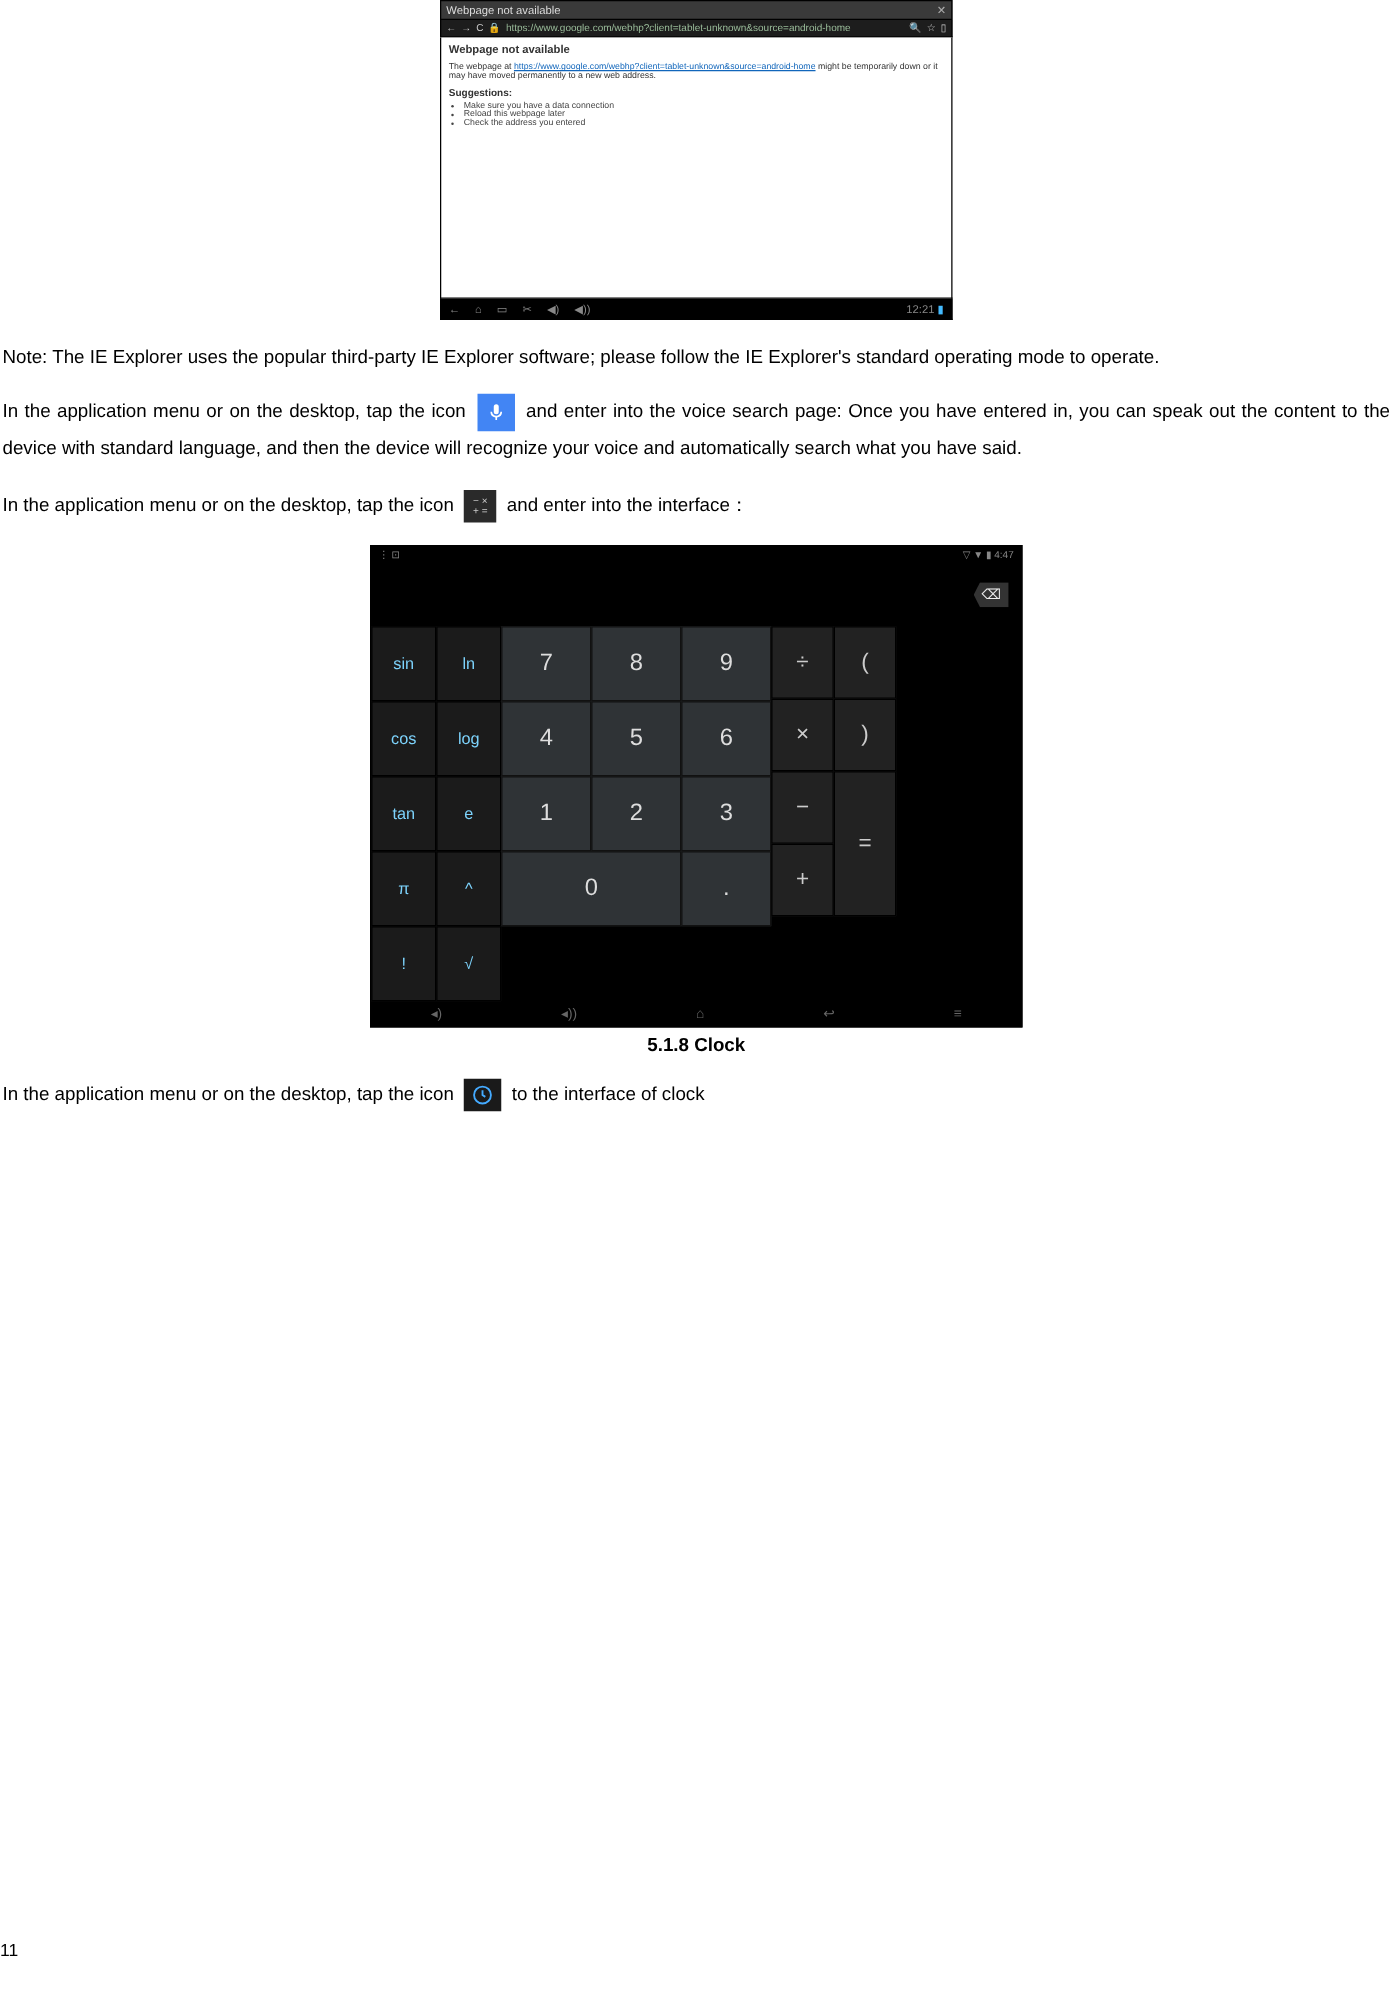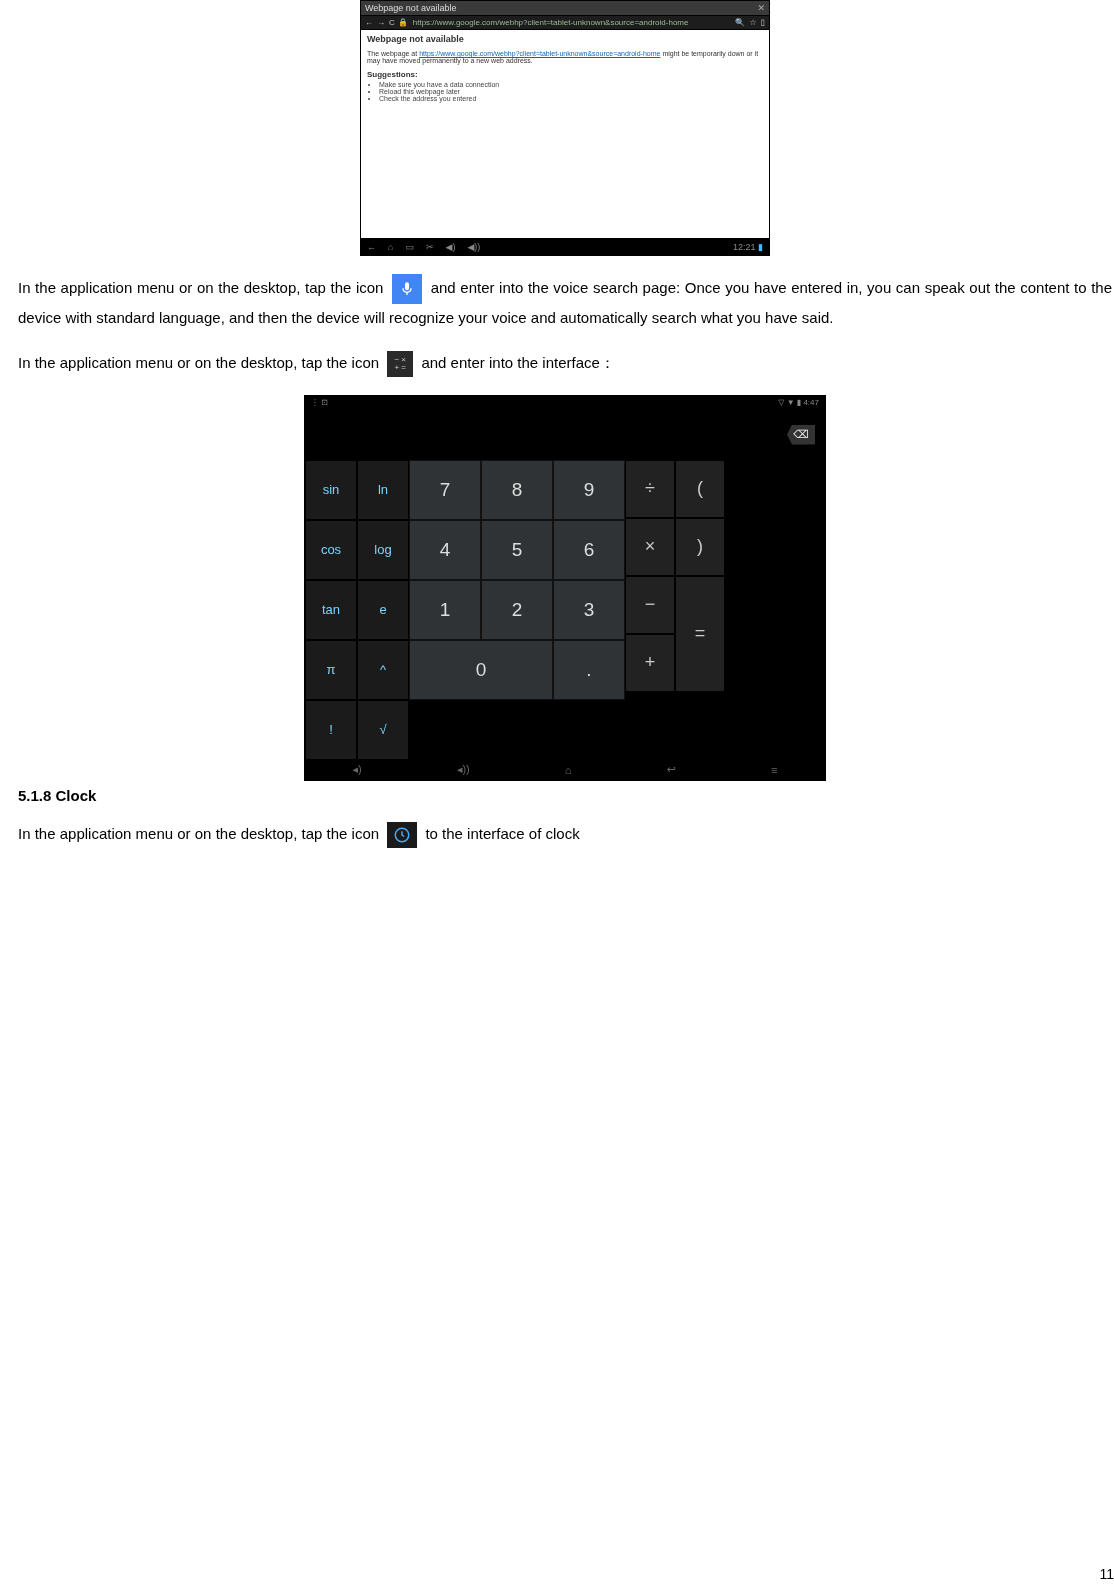--- a/index.html
+++ b/index.html
@@ -9,21 +9,21 @@
     font-size: 15px;
     color: #000;
     width: 1114px;
     background: #fff;
   }
   .page {
     width: 1114px;
     min-height: 1596px;
     box-sizing: border-box;
     position: relative;
-    padding: 0 0 40px 16px;
+    padding: 0 0 40px 0;
   }
   .browser-fig { width: 410px; margin: 0 auto; }
   .browser-chrome {
     background: #3a3a3a; color: #ddd; font-size: 9px;
     border: 1px solid #000; padding: 2px 4px;
   }
   .browser-addr {
     background: #1d1d1d; color: #ccc; font-size: 8px;
     padding: 2px 4px; border: 1px solid #000; border-top: none;
     display: flex; align-items: center; gap: 4px;
@@ -35,21 +35,21 @@
   .browser-body b { font-size: 9px; }
   .browser-body ul { margin: 2px 0 0 12px; padding: 0; }
   .browser-body li { font-size: 7px; color: #444; }
   .browser-navbar {
     background: #000; color: #888; font-size: 9px; height: 16px;
     display: flex; justify-content: space-between; align-items: center;
     padding: 0 6px; border: 1px solid #000; border-top: none;
   }
   .p { margin: 18px 0; line-height: 1.55; text-align: justify; }
   .pad { padding: 0 2px; }
-  .bold { font-weight: bold; }
+  .bold { font-weight: bold; text-align: center; }
   .inline-icon {
     display: inline-block; vertical-align: middle; margin: 0 4px;
   }
   .mic-icon {
     width: 30px; height: 30px; background: #4285f4;
     display: inline-flex; align-items: center; justify-content: center;
   }
   .mic-icon svg { width: 16px; height: 16px; fill: #fff; }
   .calc-icon {
     width: 26px; height: 26px; background: #2a2a2a;
@@ -98,22 +98,22 @@
     align-items: center; justify-content: center; font-size: 18px;
     border: 1px solid #000;
   }
   .calc-ops .tall { grid-row: span 2; }
   .calc-nav {
     height: 20px; background: #000; color: #666;
     display: flex; justify-content: space-around; align-items: center;
     font-size: 11px;
   }
   .pagenum {
-    position: absolute; bottom: 14px; left: 0; right: 0;
-    text-align: right; font-size: 14px;
+    position: absolute; bottom: 28px; left: 0; right: 0;
+    text-align: left; font-size: 14px;
   }
   .linklike { color: #16b; text-decoration: underline; font-size: 7px; }
 </style>
 </head>
 <body>
 
 <div class="page">
 
   <div class="browser-fig">
     <div class="browser-chrome">
@@ -153,20 +153,21 @@
         <span>◀)</span>
         <span>◀))</span>
       </span>
       <span>
         <span>12:21</span>
         <span style="color:#4bf">▮</span>
       </span>
     </div>
   </div>
 
+  <div class="p pad">Note: The IE Explorer uses the popular third-party IE Explorer software; please follow the IE Explorer's standard operating mode to operate.</div>
 
 
   <div class="p pad" style="line-height:1.9">
     <span>In the application menu or on the desktop, tap the icon</span>
     <span class="inline-icon mic-icon">
       <svg viewBox="0 0 24 24">
           <path d="M12 14a3 3 0 0 0 3-3V5a3 3 0 0 0-6 0v6a3 3 0 0 0 3 3zm5-3a5 5 0 0 1-10 0H5a7 7 0 0 0 6 6.9V21h2v-3.1A7 7 0 0 0 19 11h-2z"></path>
         </svg>
     </span>
     <span>and enter into the voice search page: Once you have entered in, you can speak out the content to the device with standard language, and then the device will recognize your voice and automatically search what you have said.</span>

